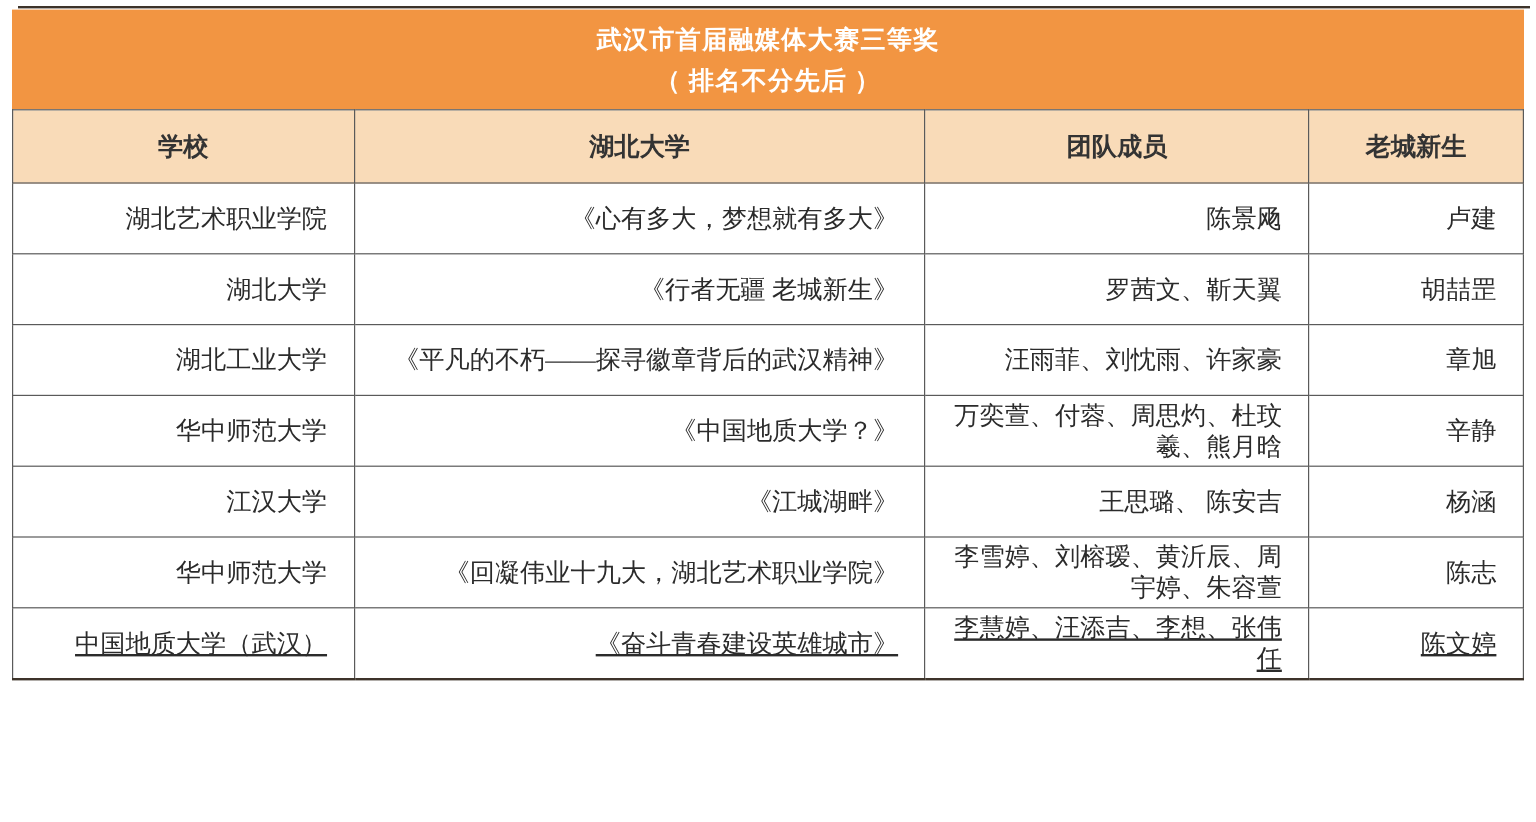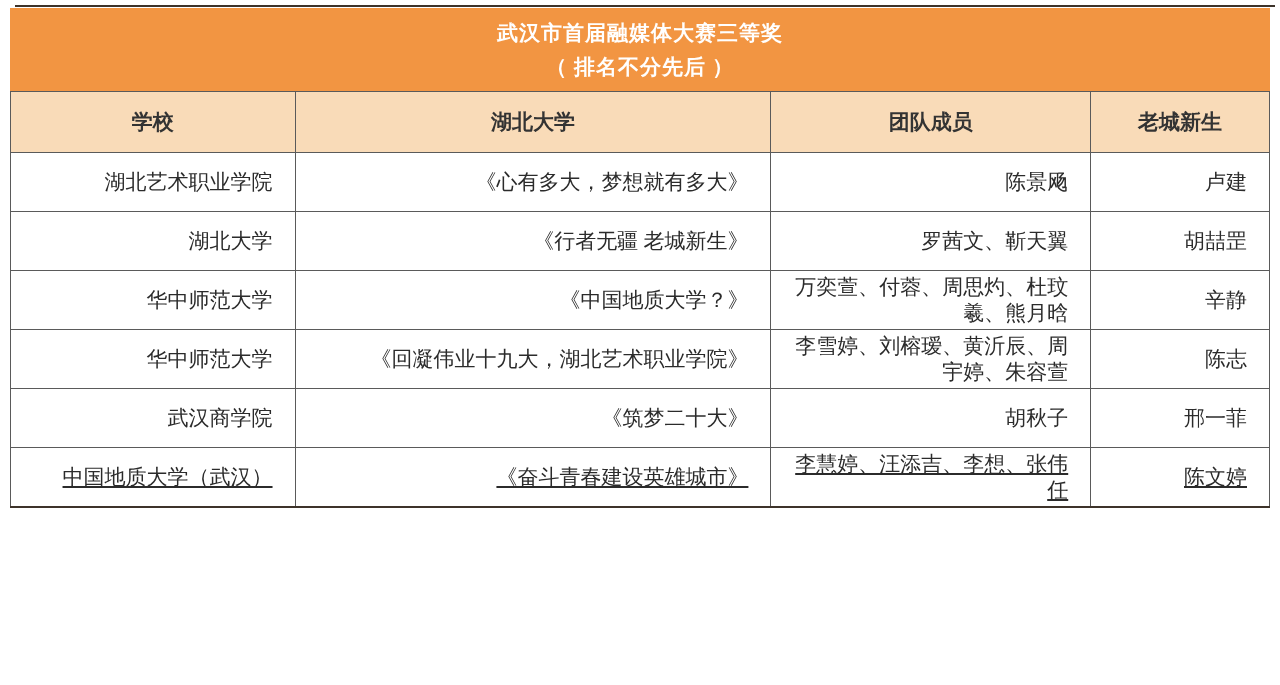--- a/index.html
+++ b/index.html
@@ -101,36 +101,42 @@
           <td class="col-members">陈景飏</td>
           <td class="col-advisor">卢建</td>
         </tr>
         <tr>
           <td class="col-school">湖北大学</td>
           <td class="col-work">《行者无疆 老城新生》</td>
           <td class="col-members">罗茜文、靳天翼</td>
           <td class="col-advisor">胡喆罡</td>
         </tr>
         <tr>
+          <td class="col-school">湖北工业大学</td>
+          <td class="col-work">《平凡的不朽——探寻徽章背后的武汉精神》</td>
+          <td class="col-members">汪雨菲、刘忱雨、许家豪</td>
+          <td class="col-advisor">章旭</td>
+        </tr>
+        <tr>
           <td class="col-school">华中师范大学</td>
           <td class="col-work">《中国地质大学？》</td>
           <td class="col-members">万奕萱、付蓉、周思灼、杜玟羲、熊月晗</td>
           <td class="col-advisor">辛静</td>
         </tr>
         <tr>
+          <td class="col-school">江汉大学</td>
+          <td class="col-work">《江城湖畔》</td>
+          <td class="col-members">王思璐、 陈安吉</td>
+          <td class="col-advisor">杨涵</td>
+        </tr>
+        <tr>
           <td class="col-school">华中师范大学</td>
           <td class="col-work">《回凝伟业十九大，湖北艺术职业学院》</td>
           <td class="col-members">李雪婷、刘榕瑷、黄沂辰、周宇婷、朱容萱</td>
           <td class="col-advisor">陈志</td>
-        </tr>
-        <tr>
-          <td class="col-school">武汉商学院</td>
-          <td class="col-work">《筑梦二十大》</td>
-          <td class="col-members">胡秋子</td>
-          <td class="col-advisor">邢一菲</td>
         </tr>
         <tr>
           <td class="col-school">中国地质大学（武汉）</td>
           <td class="col-work">《奋斗青春建设英雄城市》</td>
           <td class="col-members">李慧婷、汪添吉、李想、张伟任</td>
           <td class="col-advisor">陈文婷</td>
         </tr>
       </tbody>
   </table>
 </div>

